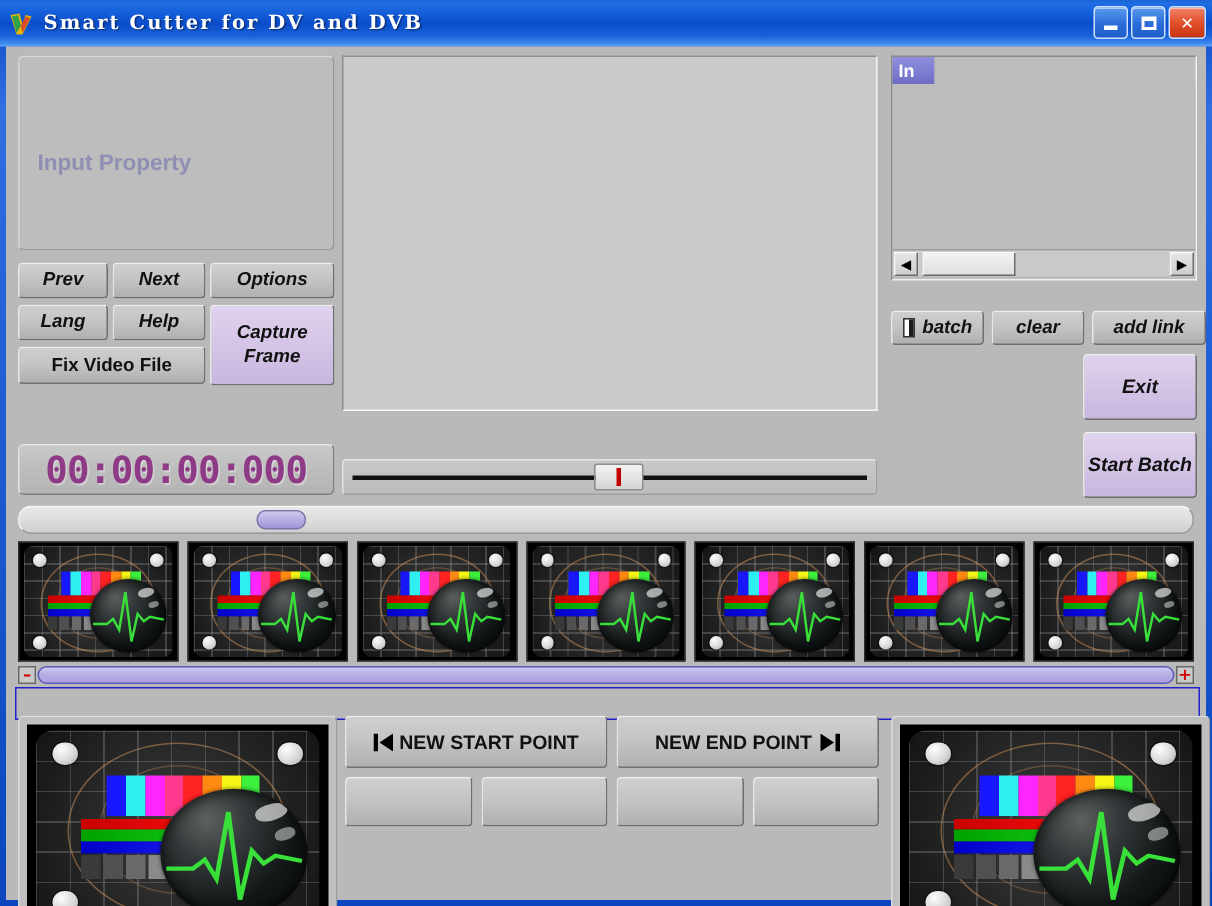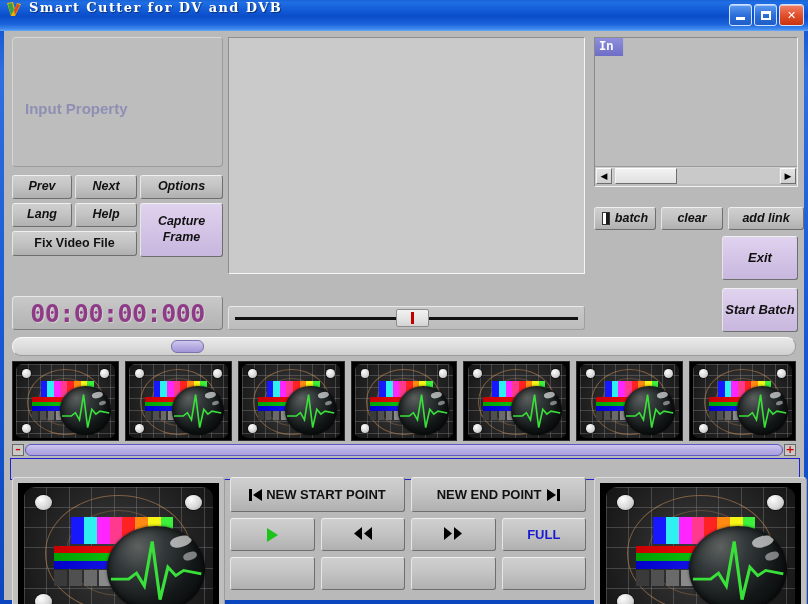--- a/index.html
+++ b/index.html
@@ -18,21 +18,21 @@
     padding: 0;
   }
 
   
   #titlebar {
     position: relative;
     height: 31px;
     background: linear-gradient(to bottom,
         #1a64d6 0%, #1f6ee4 8%, #1057d4 38%, #0b4dc9 52%,
         #1a63da 78%, #3f8bf0 94%, #6aa8f5 100%);
-    display: flex; 
+    display: flex; align-items: center;
     padding-left: 5px;
     overflow: hidden;
   }
   #app-icon {
     width: 18px; height: 18px;
     position: relative; flex: none;
     margin-right: 6px;
   }
   #titlebar .ttl {
     color: #ffffff;
@@ -174,21 +174,21 @@
   #result-header { display: flex; height: 18px; }
   #result-header .col {
     background: linear-gradient(to bottom,#8f8fdd,#7b7bd0 60%,#6d6dc6);
     color: #fff; font-size: 12px; font-weight: bold;
     display: flex; align-items: center;
     padding-left: 4px;
     border-right: 1px solid #b9b9b9;
     overflow: hidden; white-space: nowrap;
   }
   #result-header .col.c1 { width: 175px; }
-  #result-header .col.c2 { width: 29px; font-family: Liberation Mono, monospace; }
+  #result-header .col.c2 { width: 29px; }
   #result-body { height: 110px; background: #bdbdbd; }
   #result-scroll {
     height: 18px;
     display: flex; align-items: center;
     background: #cfcfcf;
     border-top: 1px solid #9a9a9a;
   }
   .sb-arrow {
     width: 16px; height: 16px; margin: 0 1px;
     background: linear-gradient(to bottom,#e4e4e4,#cfcfcf);
@@ -928,44 +928,20 @@
           <span>NEW END POINT</span>
           <span style="margin-left:5px;display:inline-flex">
             <svg width="14" height="12" viewBox="0 0 14 12">
                 <polygon points="1,0 1,12 10,6" fill="#000"></polygon>
                 <rect x="11" y="0" width="3" height="12" fill="#000"></rect>
               </svg>
           </span>
         </div>
       </div>
       <div class="bb-row">
-        <div class="btn bb">
-          <span class="tri-green"></span>
-        </div>
-        <div class="btn bb">
-          <span>
-            <svg width="22" height="13" viewBox="0 0 22 13">
-                <polygon points="10,0 10,13 2,6.5" fill="#000"></polygon>
-                <polygon points="20,0 20,13 12,6.5" fill="#000"></polygon>
-              </svg>
-          </span>
-        </div>
-        <div class="btn bb">
-          <span>
-            <svg width="22" height="13" viewBox="0 0 22 13">
-                <polygon points="2,0 2,13 10,6.5" fill="#000"></polygon>
-                <polygon points="12,0 12,13 20,6.5" fill="#000"></polygon>
-              </svg>
-          </span>
-        </div>
-        <div class="btn bb">
-          <span class="blue-txt">FULL</span>
-        </div>
-      </div>
-      <div class="bb-row">
         <div class="btn bb plain"></div>
         <div class="btn bb plain"></div>
         <div class="btn bb plain"></div>
         <div class="btn bb plain"></div>
       </div>
     </div>
 
   </div>
 </div>
 

